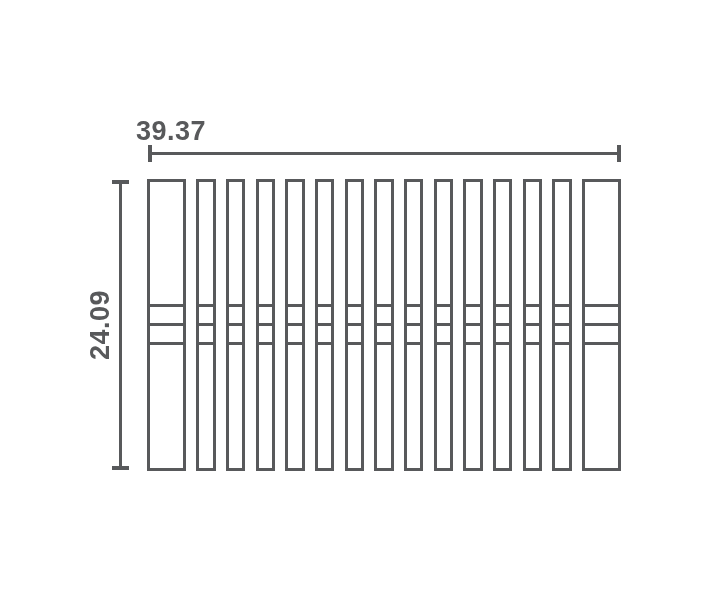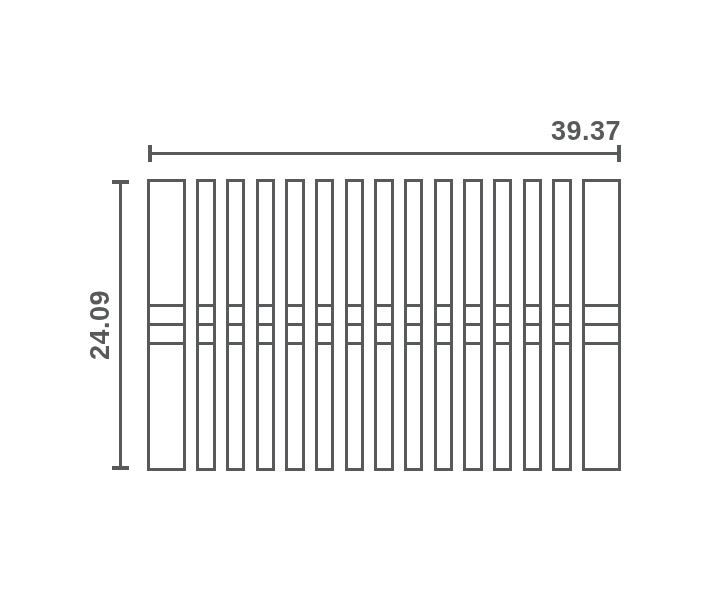--- a/index.html
+++ b/index.html
@@ -46,24 +46,24 @@
     height: 3px;
     background: var(--stroke);
   }
   .crossbar-0 { top: 122px; }
   .crossbar-1 { top: 141px; }
   .crossbar-2 { top: 160px; }
 
   
   .dim-h-label {
     position: absolute;
-    left: 148px;
+    left: 136px;
     top: 118px;
     width: 473px;
-    text-align: right;
+    text-align: left;
     font-size: 27px;
     font-weight: 700;
     line-height: 1;
     color: var(--stroke);
     letter-spacing: 0.5px;
   }
   .dim-h-line {
     position: absolute;
     left: 148px;
     top: 152px;

